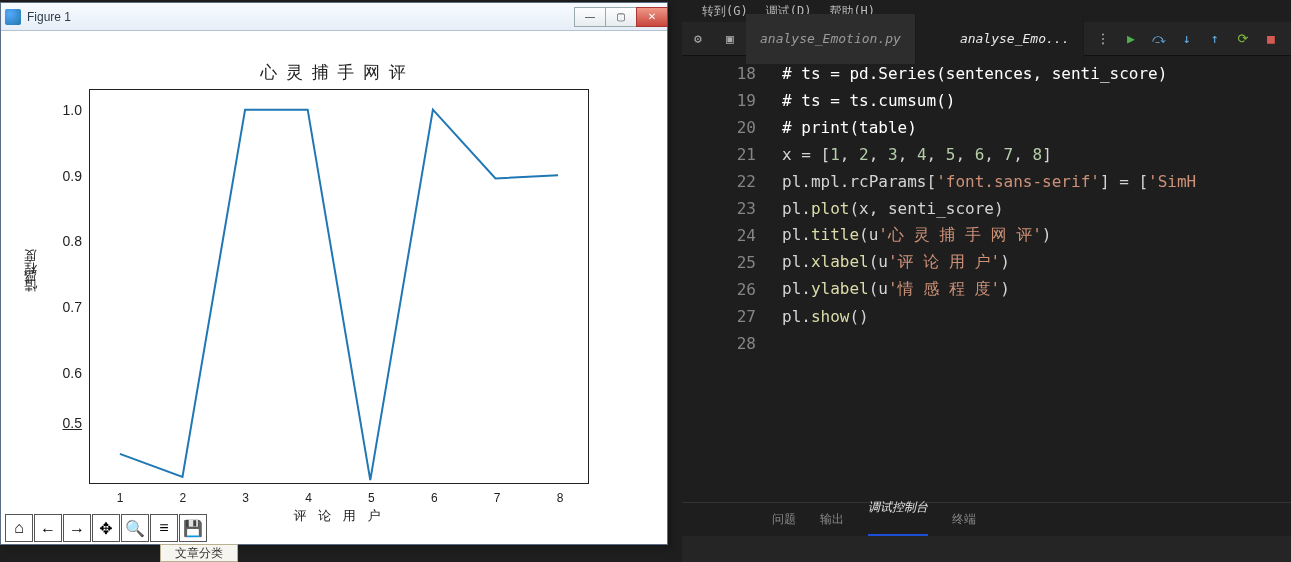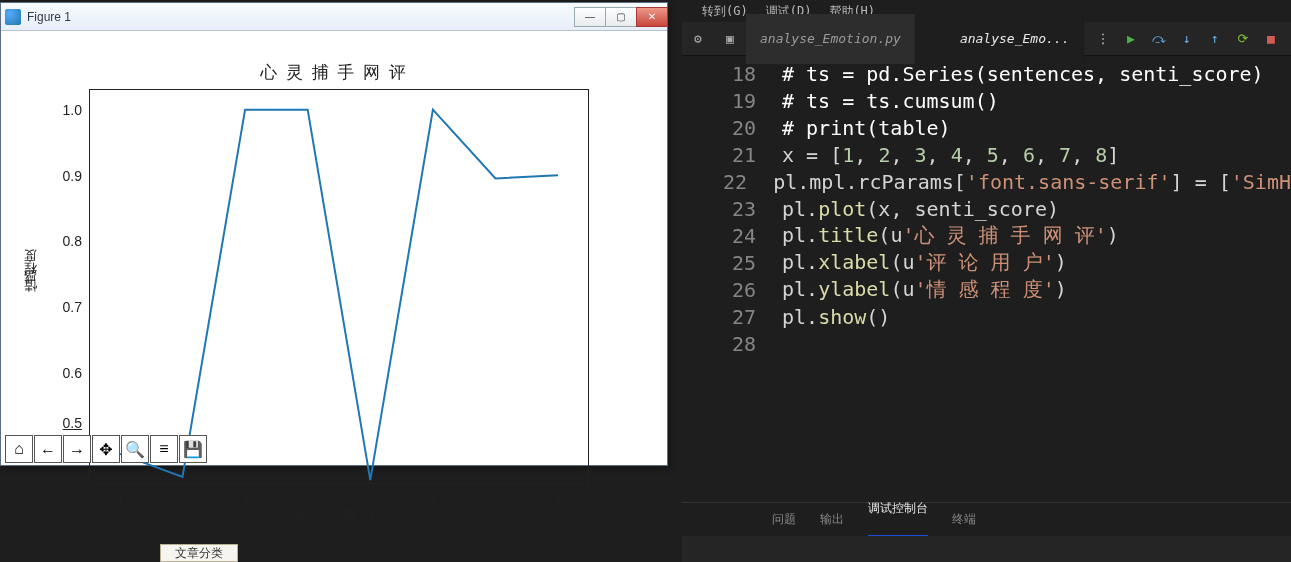--- a/index.html
+++ b/index.html
@@ -3,21 +3,21 @@
   <meta charset="utf-8">
   <style>
     * { box-sizing: border-box; margin: 0; padding: 0; }
     body {
       font-family: "Microsoft YaHei", "SimHei", Arial, sans-serif;
       width: 1291px; height: 562px;
       background: #1e1e1e; overflow: hidden; position: relative;
     }
     
     .figure-window {
-      position: absolute; left: 0; top: 2px; width: 668px; height: 464px;
+      position: absolute; left: 0; top: 2px; width: 668px; height: 543px;
       background: #fff; border: 1px solid #5b6e85;
       box-shadow: 2px 2px 6px rgba(0,0,0,.35);
     }
     .figure-titlebar {
       height: 28px; display: flex; align-items: center;
       background: linear-gradient(#f7fbff,#e6eef7);
       border-bottom: 1px solid #b5c3d1; padding: 0 0 0 4px;
     }
     .figure-ico {
       width: 16px; height: 16px; margin-right: 6px;
@@ -80,38 +80,38 @@
       font-style: italic; font-size:13px; color:#9a9a9a; background:#2d2d2d;
       border-right:1px solid #1a1a1a; cursor:pointer;
     }
     .tab.active { background:#1e1e1e; color:#e8e8e8;padding-left:44px; }
     .run-tools { margin-left:auto; display:flex; gap:8px; padding-right:10px;}
     .rt { width:20px;height:20px;display:flex;align-items:center;justify-content:center; cursor:pointer;}
     .code {
       position:absolute; top:56px; left:0; right:0; bottom:60px;
       padding: 4px 0 0 0; overflow:hidden;
     }
-    .code-line { display:flex; height: 27px; align-items:center; font-size:20px; }
+    .code-line { display:flex; height: 27px; align-items:center; font-size:16px; }
     .gutter { width: 100px; text-align:right; padding-right: 26px; color:#858585; }
     .ctoken { white-space: pre; }
     .c-comment { color:#ffffff; }
     .c-ident { color:#d4d4d4; }
     .c-punc { color:#d4d4d4; }
     .c-op { color:#d4d4d4; white-space:pre; }
     .c-str { color:#ce9178; }
     .c-num { color:#b5cea8; }
     .c-call { color:#dcdcaa; }
     .bottom-panel {
       position:absolute; left:0; right:0; bottom:26px; height:34px;
       background:#1e1e1e; border-top:1px solid #333;
       display:flex; align-items:center; gap:24px; padding-left:90px;
       font-size:12px; color:#888;
     }
     .bottom-panel .bp { cursor:pointer; }
-    .bottom-panel .bp.active { color:#e8e8e8; border-bottom:4px solid #1d4ed8; padding-bottom:18px;}
+    .bottom-panel .bp.active { color:#e8e8e8; border-bottom:6px solid #1d4ed8; padding-bottom:18px;font-style:italic;}
     .explorer-row {
       position:absolute; left:0; bottom:0; right:0; height:26px; background:#252526;
     }
     
     .behind-tab {
       position:absolute; left:160px; bottom:0; height:18px; width:78px;
       background:#f7f5f0; border:1px solid #b7b093; font-size:12px; color:#333;
       display:flex; align-items:center; justify-content:center;
     }
   </style>

